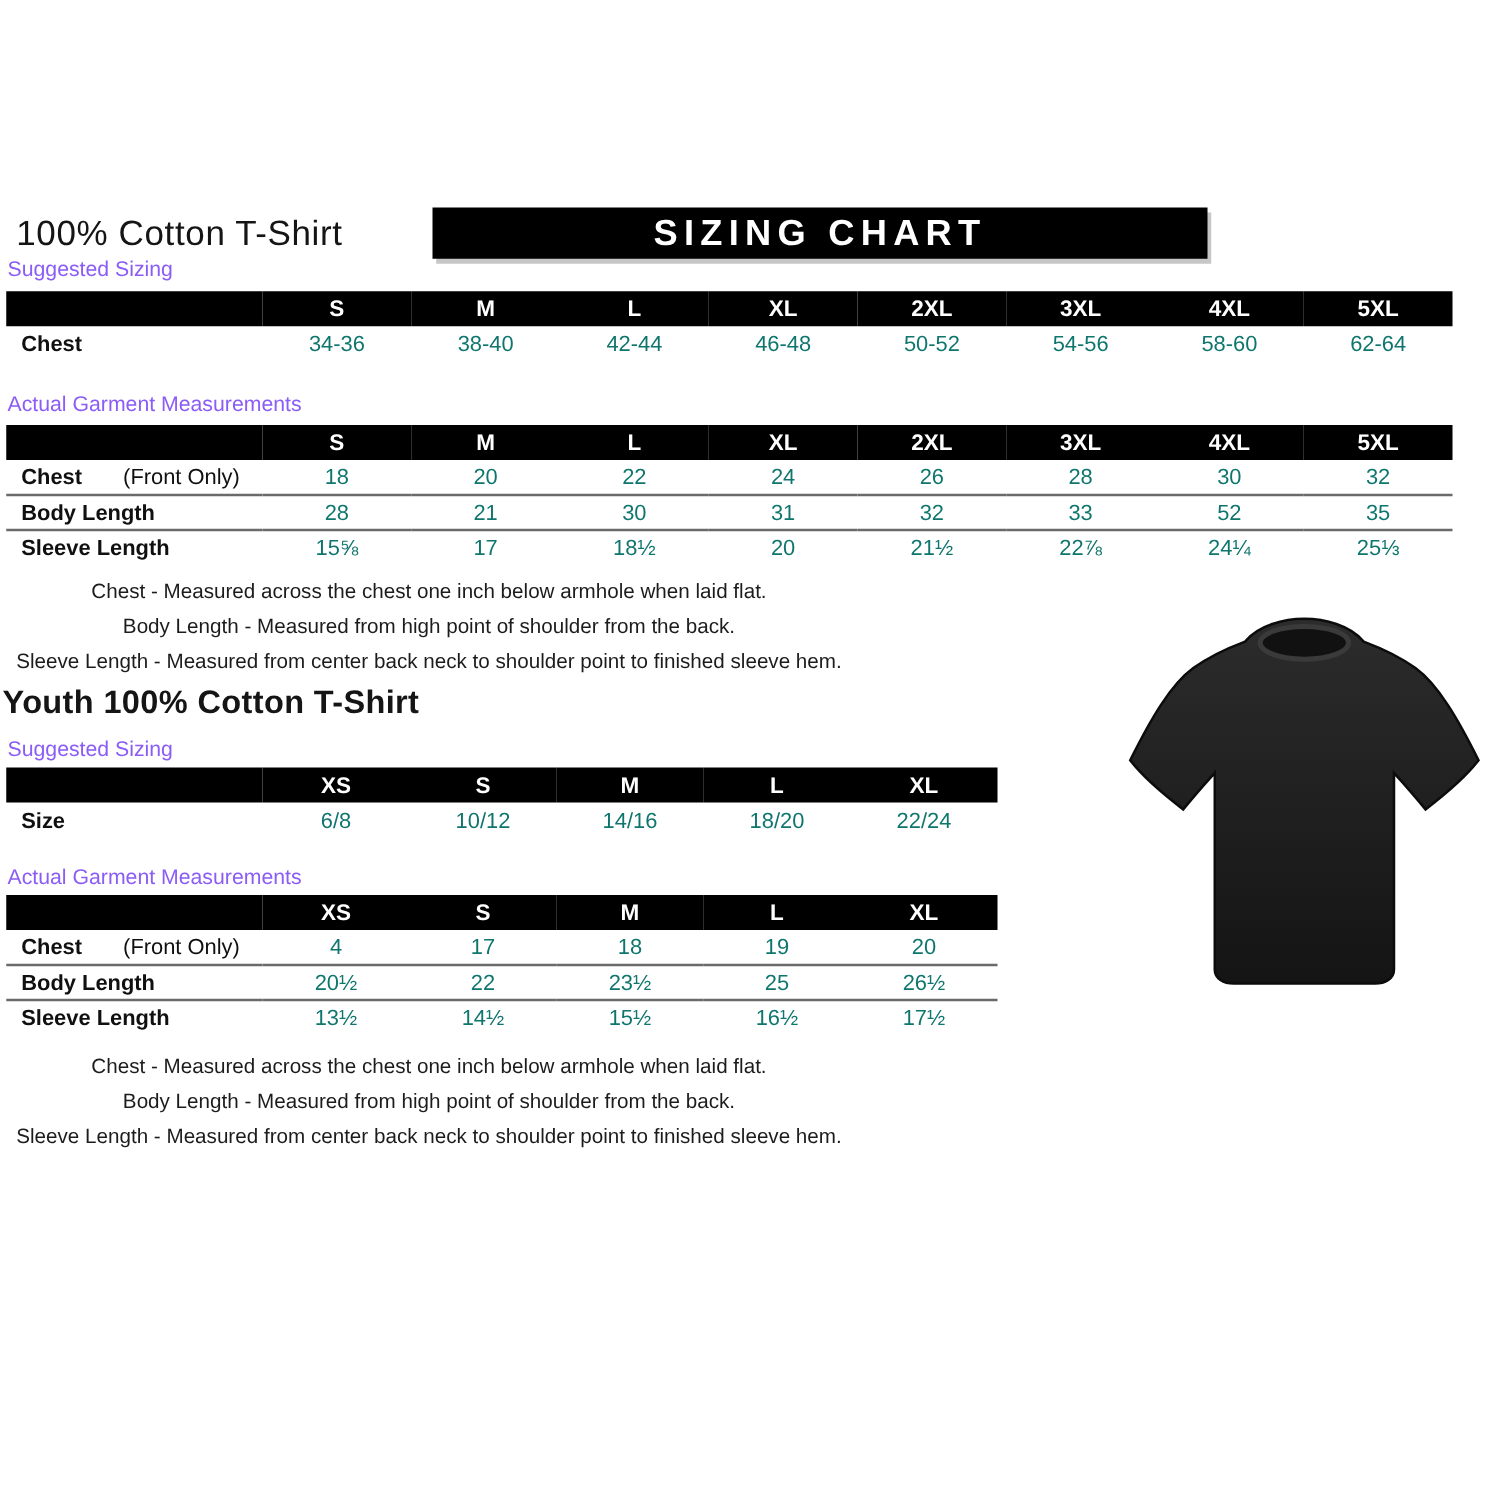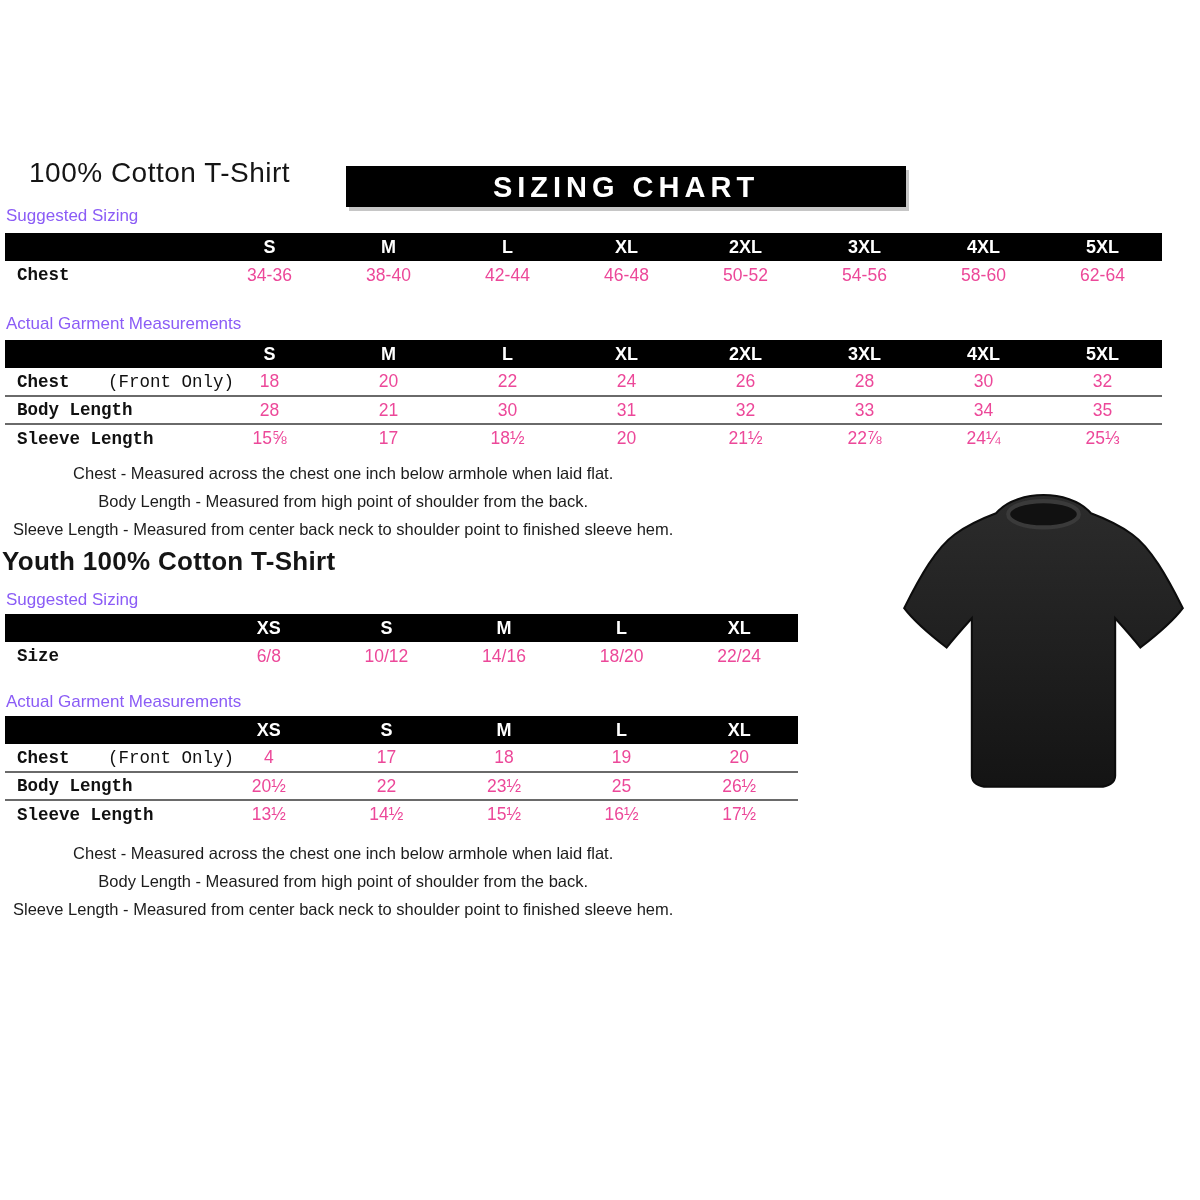--- a/index.html
+++ b/index.html
@@ -5,23 +5,23 @@
   html,body { margin:0; padding:0; }
   body {
     width:1200px; height:1200px; position:relative;
     background:#ffffff; color:#151515;
     font-family:"Liberation Sans", sans-serif;
     overflow:hidden;
   }
   .abs { position:absolute; }
 
   
-  .main-title { left:13px; top:157px; font-size:28px; font-weight:400; letter-spacing:0.5px;margin-left:16px; }
+  .main-title { left:13px; top:171px; font-size:28px; font-weight:400; letter-spacing:0.5px; }
   .banner {
-    left:346px; top:166px; width:560px; height:41px;
+    left:346px; top:166px; width:620px; height:41px;
     background:#000; color:#fff; text-align:center; line-height:42px;
     font-size:29px; font-weight:700; letter-spacing:5px;
     box-shadow:3px 4px 0 #c6c6c6;
   }
   .section-label { font-size:17px; color:#8b5cf6; }
   #adult-suggested-label { left:6px;  top:206px; }
   #adult-actual-label    { left:6px;  top:314px; }
   #youth-suggested-label { left:6px;  top:590px; }
   #youth-actual-label    { left:6px;  top:692px; }
   .youth-title { left:2px; top:546px; font-size:26px; font-weight:700; letter-spacing:0.3px; }
@@ -34,24 +34,24 @@
   #youth-measure   { left:5px; top:716px; width:793px; }
   col.label-col { width:205px; }
   thead tr { height:28px; }
   thead th {
     background:#000; color:#fff; font-size:18px; font-weight:700;
     text-align:center; padding:0;
   }
   tbody tr { height:28px; }
   tbody th {
     text-align:left; padding:0 0 0 12px; font-size:17.5px; font-weight:700;
-    color:#101010; white-space:nowrap;font-family:Liberation Mono, monospace;
+    color:#101010; white-space:nowrap;
   }
   tbody th .suffix { font-weight:400;margin-left:28px; }
-  tbody td { text-align:center; font-size:17.5px; color:#ec4899; padding:0; }
+  tbody td { text-align:center; font-size:17.5px; color:#0f766e; padding:0; }
   table.measure tbody tr:not(:last-child) th,
   table.measure tbody tr:not(:last-child) td { border-bottom:2px solid #6a6a6a; }
 
   
   .notes { font-size:16.5px; color:#1c1c1c; }
   #adult-notes { left:13px; top:459px; }
   #youth-notes { left:13px; top:839px; }
   .note-line { height:28px; line-height:28px; white-space:nowrap;text-align:center; }
 
   
@@ -143,21 +143,21 @@
         <td>32</td>
       </tr>
       <tr>
         <th><b>Body Length</b></th>
         <td>28</td>
         <td>21</td>
         <td>30</td>
         <td>31</td>
         <td>32</td>
         <td>33</td>
-        <td>34</td>
+        <td>52</td>
         <td>35</td>
       </tr>
       <tr>
         <th><b>Sleeve Length</b></th>
         <td>15⅝</td>
         <td>17</td>
         <td>18½</td>
         <td>20</td>
         <td>21½</td>
         <td>22⅞</td>

